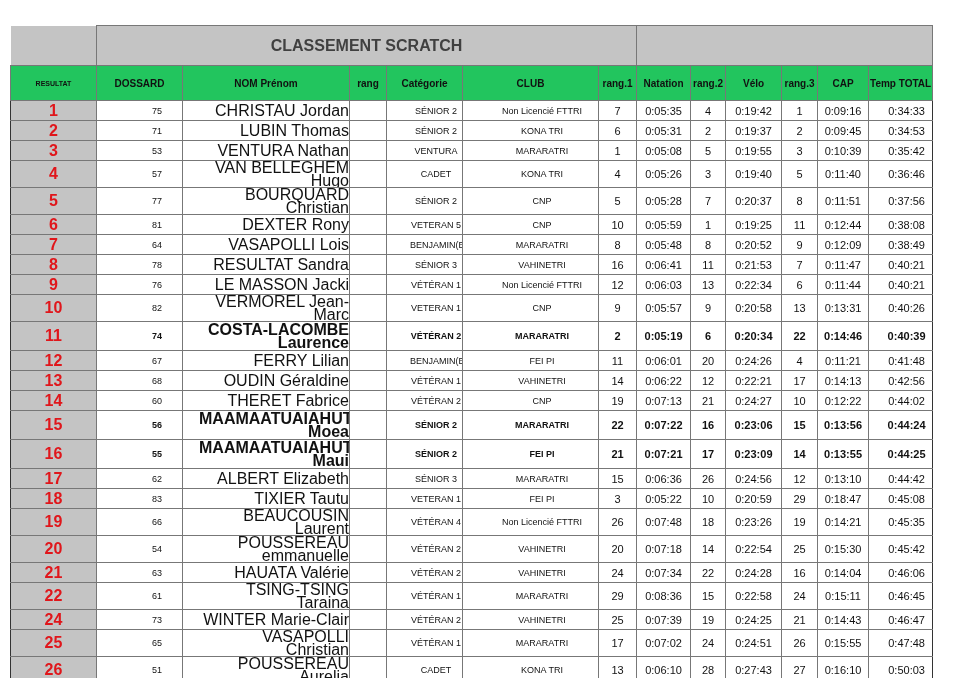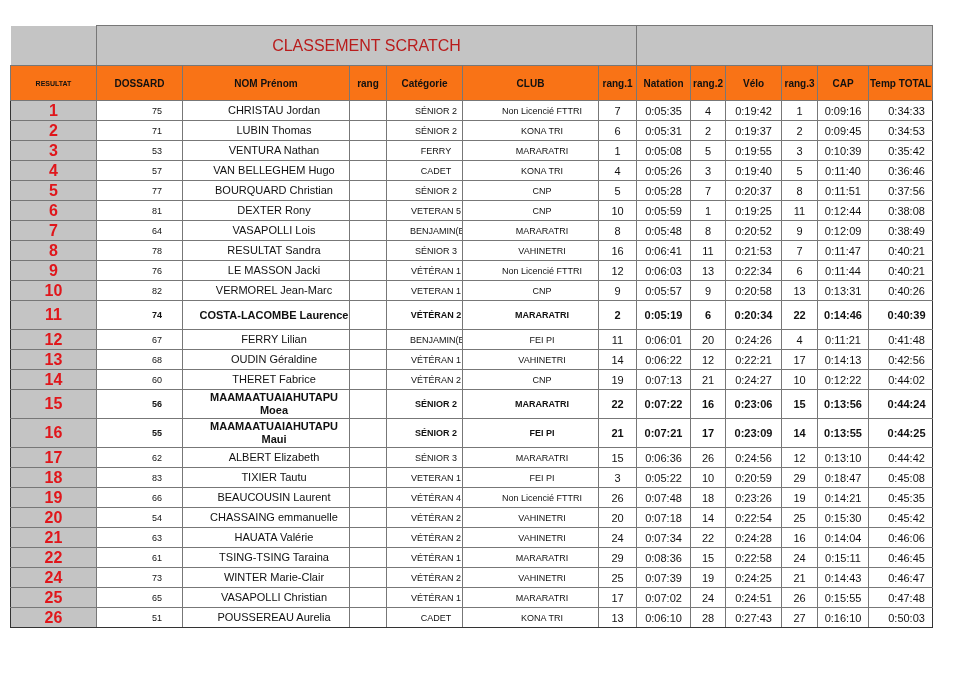--- a/index.html
+++ b/index.html
@@ -3,30 +3,30 @@
 <meta charset="utf-8">
 <style>
   html, body { margin:0; padding:0; background:#ffffff; }
   body { width:960px; height:678px; position:relative; overflow:hidden;
          font-family:"Liberation Sans", sans-serif; }
   table.scratch { position:absolute; left:10px; top:25px; border-collapse:collapse;
                   table-layout:fixed; width:922px; }
   table.scratch td { border:1px solid #777; padding:0; text-align:center; vertical-align:middle;
                      overflow:hidden; color:#111; }
   .title-row td { height:39px; background:#c4c4c4; border:1px solid #333; }
-  .title-text { color:#b91c1c; font-weight:normal; font-size:16px; }
-  .head-row td { height:34px; background:#f97316; border:1.5px solid #333; color:#3a2a9a;
+  .title-text { color:#404040; font-weight:bold; font-size:16px; }
+  .head-row td { height:34px; background:#22c55e; border:1.5px solid #333; color:#3a2a9a;
                  font-weight:bold; font-size:10px; }
   .head-row td.small { font-size:7px; }
   tr.data td { height:19px; font-size:11px; background:#fff; }
   tr.data.tall td { height:28px;font-weight:bold; }
   tr.data td.res { background:#c4c4c4; color:#e0161b; font-weight:bold; font-size:16px;
                    border-left:1.5px solid #333; }
   tr.data td.dos { font-size:9px;padding-left:35px; }
-  tr.data td.nom { text-align:center; padding-left:16px; font-size:11px; line-height:13px; }
+  tr.data td.nom { text-align:right; padding-left:16px; font-size:16px; line-height:13px; }
   tr.data td.cat, tr.data td.club { font-size:9px;padding-left:23px; }
   tr.data td.num { font-size:11px; }
   tr.data td.last { border-right:1.5px solid #333;padding-left:12px; }
   tr.data:last-child td { border-bottom:1.5px solid #333; }
 </style>
 </head>
 <body>
 
 <table class="scratch">
   <colgroup>
@@ -95,21 +95,21 @@
         <td class="num">0:19:37</td>
         <td class="num">2</td>
         <td class="num">0:09:45</td>
         <td class="num last">0:34:53</td>
       </tr>
       <tr class="data">
         <td class="res">3</td>
         <td class="dos">53</td>
         <td class="nom">VENTURA Nathan</td>
         <td class="num"></td>
-        <td class="cat">FERRY</td>
+        <td class="cat">VENTURA</td>
         <td class="club">MARARATRI</td>
         <td class="num">1</td>
         <td class="num">0:05:08</td>
         <td class="num">5</td>
         <td class="num">0:19:55</td>
         <td class="num">3</td>
         <td class="num">0:10:39</td>
         <td class="num last">0:35:42</td>
       </tr>
       <tr class="data">
@@ -348,21 +348,21 @@
         <td class="num">0:07:48</td>
         <td class="num">18</td>
         <td class="num">0:23:26</td>
         <td class="num">19</td>
         <td class="num">0:14:21</td>
         <td class="num last">0:45:35</td>
       </tr>
       <tr class="data">
         <td class="res">20</td>
         <td class="dos">54</td>
-        <td class="nom">CHASSAING emmanuelle</td>
+        <td class="nom">POUSSEREAU emmanuelle</td>
         <td class="num"></td>
         <td class="cat">VÉTÉRAN 2</td>
         <td class="club">VAHINETRI</td>
         <td class="num">20</td>
         <td class="num">0:07:18</td>
         <td class="num">14</td>
         <td class="num">0:22:54</td>
         <td class="num">25</td>
         <td class="num">0:15:30</td>
         <td class="num last">0:45:42</td>

